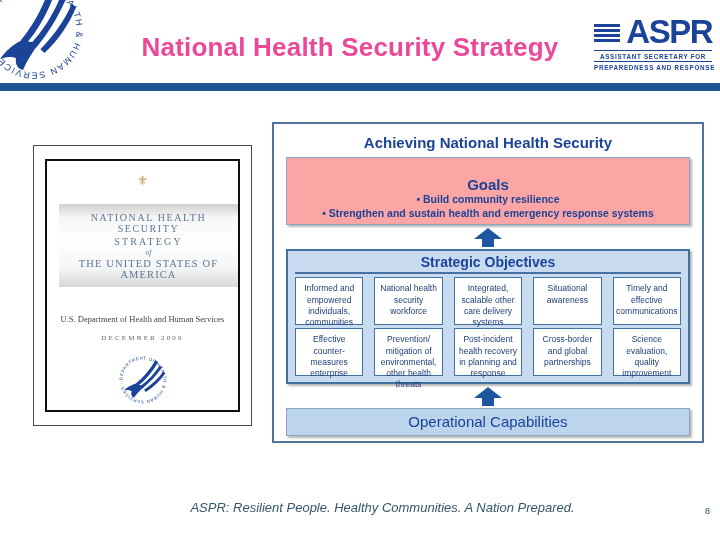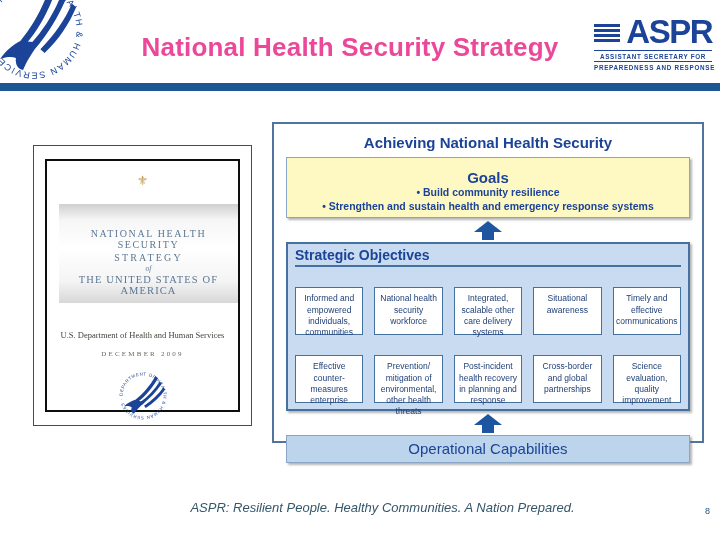--- a/index.html
+++ b/index.html
@@ -36,59 +36,59 @@
   .cover {
     position:absolute; left:33px; top:145px; width:219px; height:281px;
     background:#fff; border:1px solid #4a4a4a;
   }
   .book {
     position:absolute; left:11px; top:13px; width:195px; height:253px;
     background:#fff; border:2px solid #0e0e0e; text-align:center;
   }
   .emblem { margin-top:13px; font-size:13px; color:#c2a05a; line-height:1; }
   .band {
-    margin-top:17px; padding:24px 2px 7px;
+    margin-top:17px; padding:8px 2px 7px;
     background:linear-gradient(180deg,#cfcfcf 0%,#f6f6f6 16%,#ffffff 45%,#f4f4f4 78%,#d7d7d7 100%);
     font-family:"Liberation Serif", serif; color:#5b7894;margin-left:12px;
   }
   .band .l1 { font-size:10px; letter-spacing:1.6px; }
   .band .l2 { font-size:10px; letter-spacing:2.2px; margin-top:2px; }
   .band .lof { font-size:7.5px; font-style:italic; margin-top:1px; }
   .band .l3 { font-size:10.5px; letter-spacing:1.1px; margin-top:1px; }
   .dept { margin-top:27px; font-family:"Liberation Serif", serif; font-size:8.5px; color:#45453c; }
   .cdate { margin-top:10px; font-family:"Liberation Serif", serif; font-size:7px; letter-spacing:2.2px; color:#6a6a5e; }
   .cover-seal { margin-top:11px; width:54px; height:54px; }
 
   
   .diagram {
     position:absolute; left:272px; top:122px; width:432px; height:321px;
     background:#fff; border:2px solid #50749e;
   }
   .dg-title { margin-top:10px; text-align:center; font-size:15px; font-weight:bold; color:#1b4397; }
   .goals {
-    margin:6px 12px 0; background:#fef9c3; border:1px solid #8aa6c6;
+    margin:6px 12px 0; background:#fca5a5; border:1px solid #8aa6c6;
     box-shadow:2px 2px 2px rgba(110,110,110,.5);
-    text-align:center; padding:11px 4px 4px;
+    text-align:center; padding:18px 4px 4px;
   }
   .goals-h { font-size:15px; font-weight:bold; color:#1b4397; }
   .goals-b { font-size:10.5px; font-weight:bold; color:#1b4397; line-height:1.3; }
   .block-arrow { width:28px; margin:3px auto 2px; }
   .block-arrow .head { width:0; height:0; margin:0 auto;
     border-left:14px solid transparent; border-right:14px solid transparent;
     border-bottom:11px solid #1d55a1; }
   .block-arrow .shaft { width:12px; height:8px; background:#1d55a1; margin:0 auto; }
   .so {
     margin:0 12px; background:#c8dbf0; border:2px solid #44719f;
     box-shadow:2px 2px 2px rgba(110,110,110,.5); padding:0 7px 6px;
   }
   .so-h {
-    font-size:14px; font-weight:bold; color:#1b4397;
+    text-align:center; font-size:14px; font-weight:bold; color:#1b4397;
     padding:3px 0 2px; border-bottom:2px solid #44719f;
   }
-  .so-row { display:flex; gap:11px; margin-top:20px; }
+  .so-row { display:flex; gap:11px; margin-top:3px; }
   .cell {
     flex:1; background:#fff; border:1.5px solid #44719f; color:#1e3e76;
     font-size:8.5px; line-height:1.32; text-align:center; padding:5px 2px 2px;
   }
   .so-row.r1 .cell { height:48px; }
   .so-row.r2 .cell { height:48px; }
   .oc {
     margin:0 12px; background:#bcd5ec; border:1px solid #8aa6c6;
     box-shadow:2px 2px 2px rgba(110,110,110,.5);
     text-align:center; font-size:15px; font-weight:normal; color:#1b4397;

